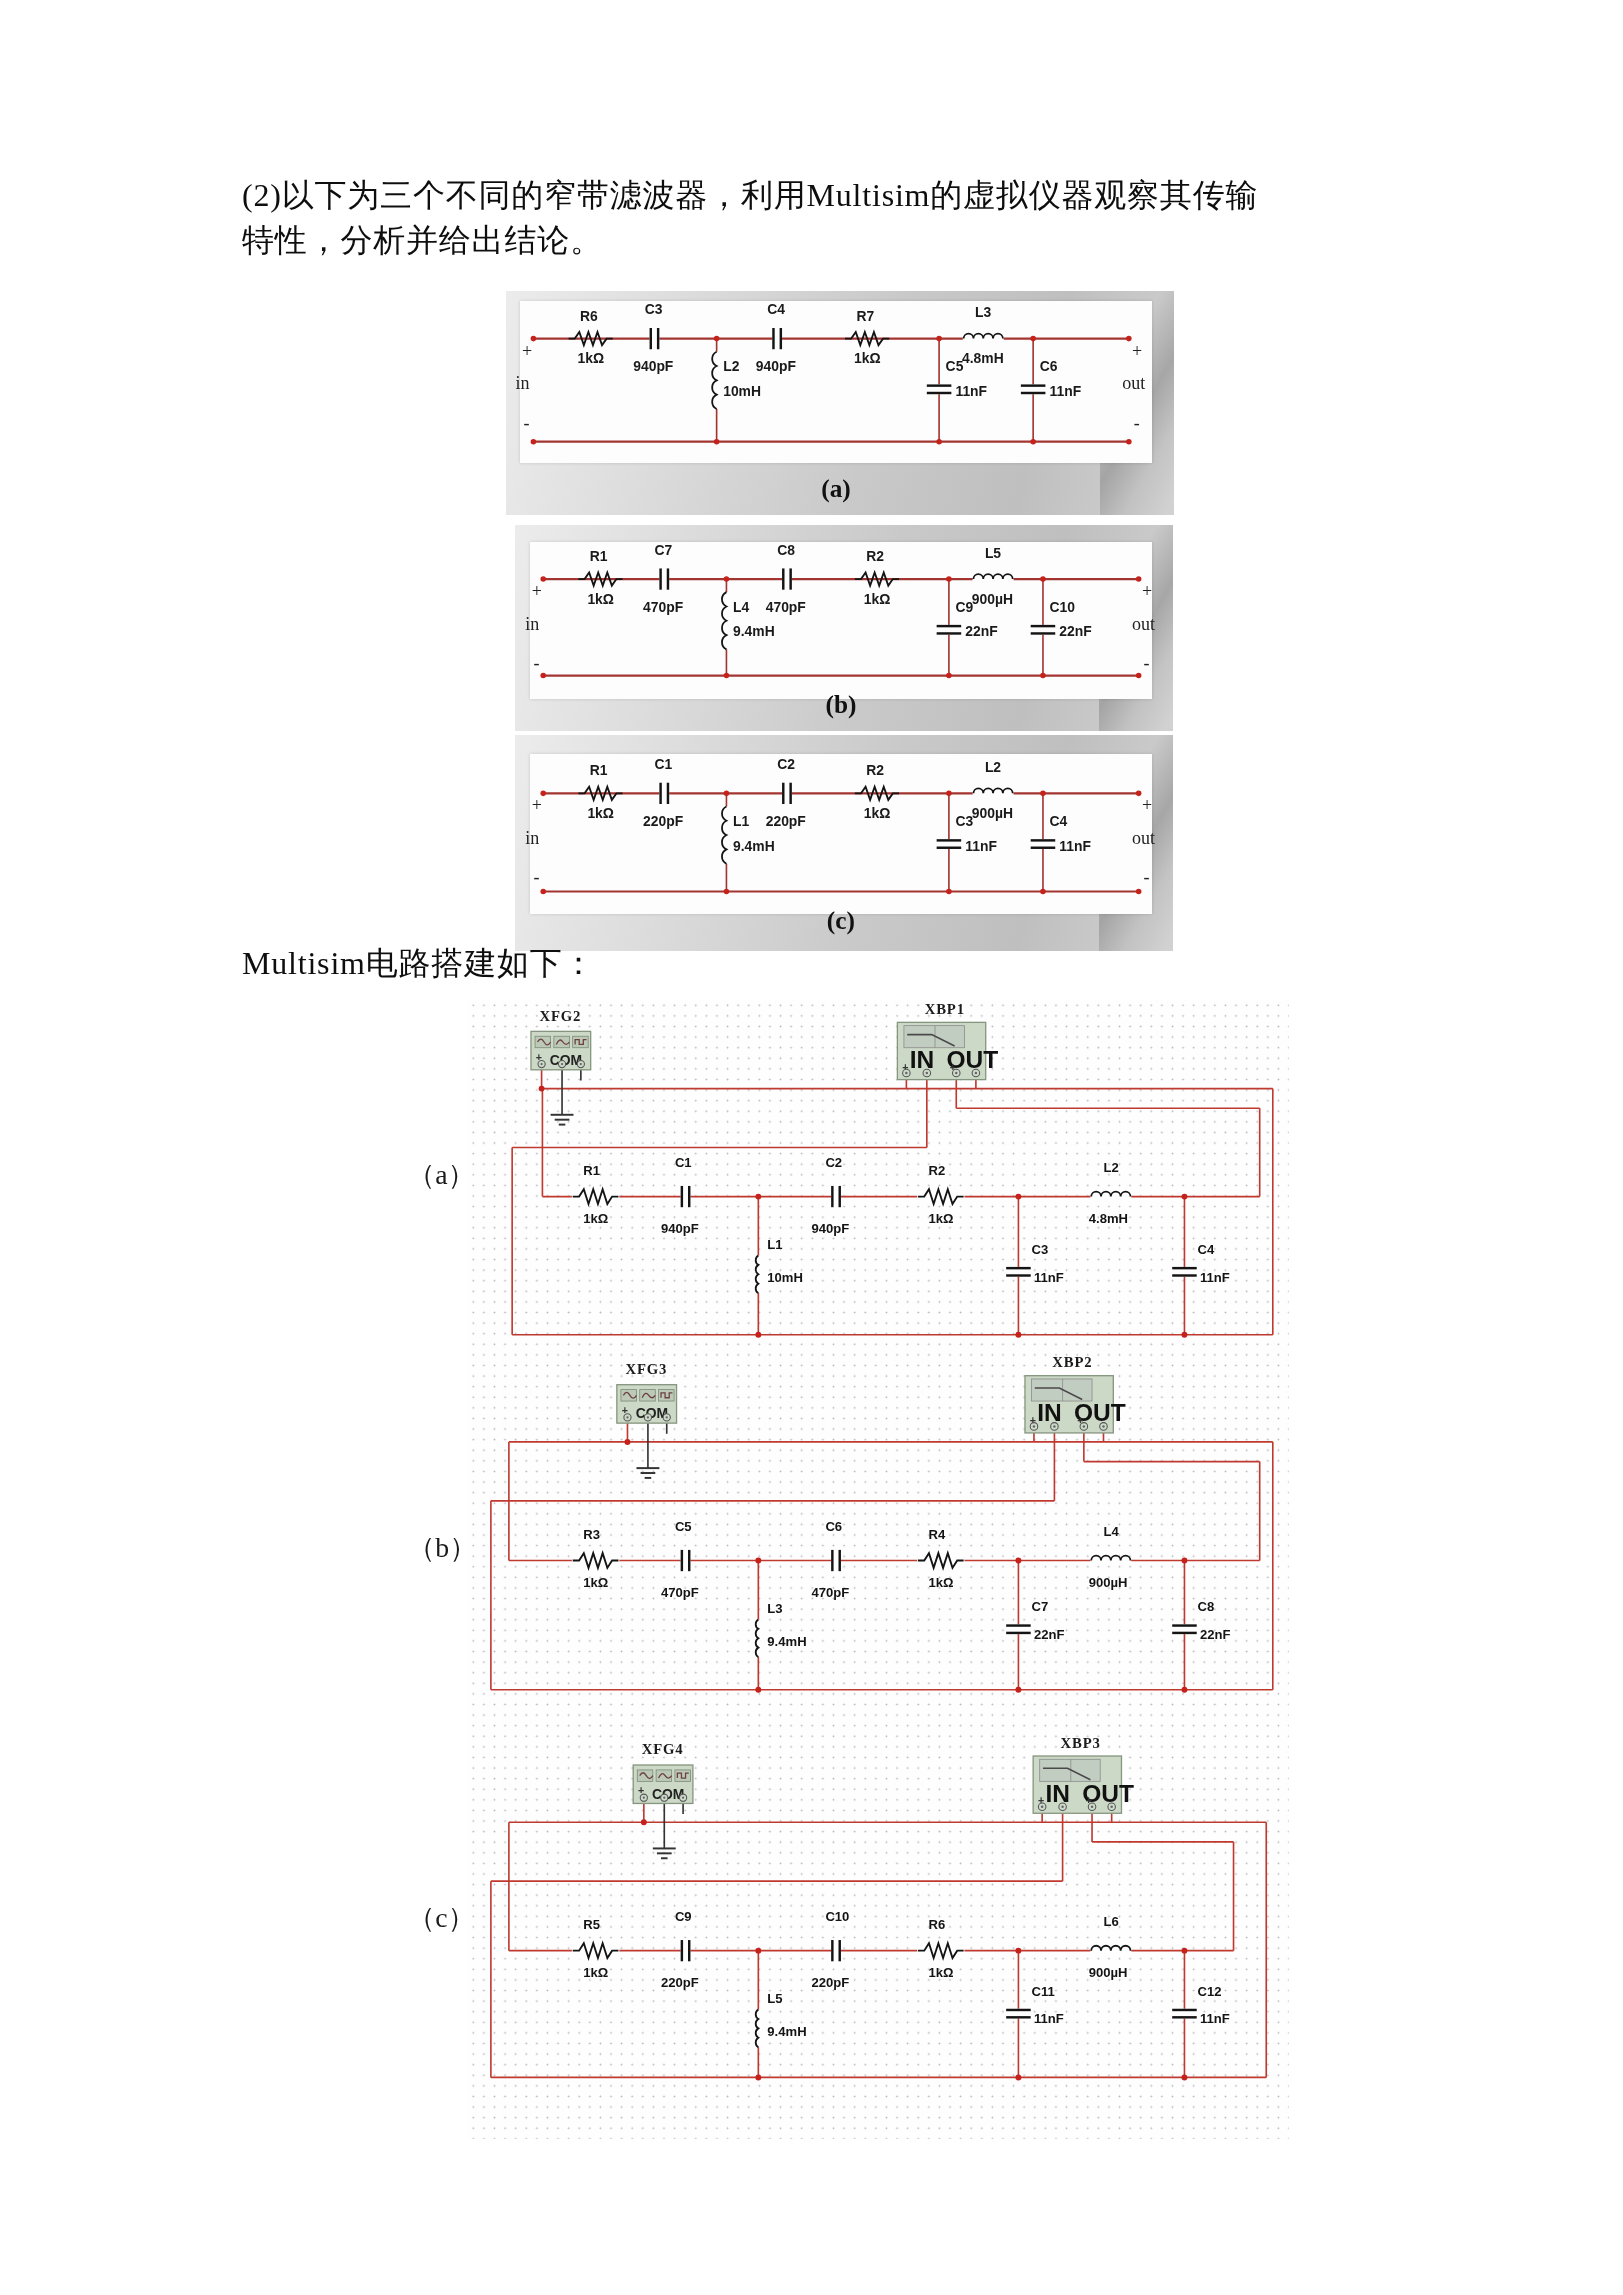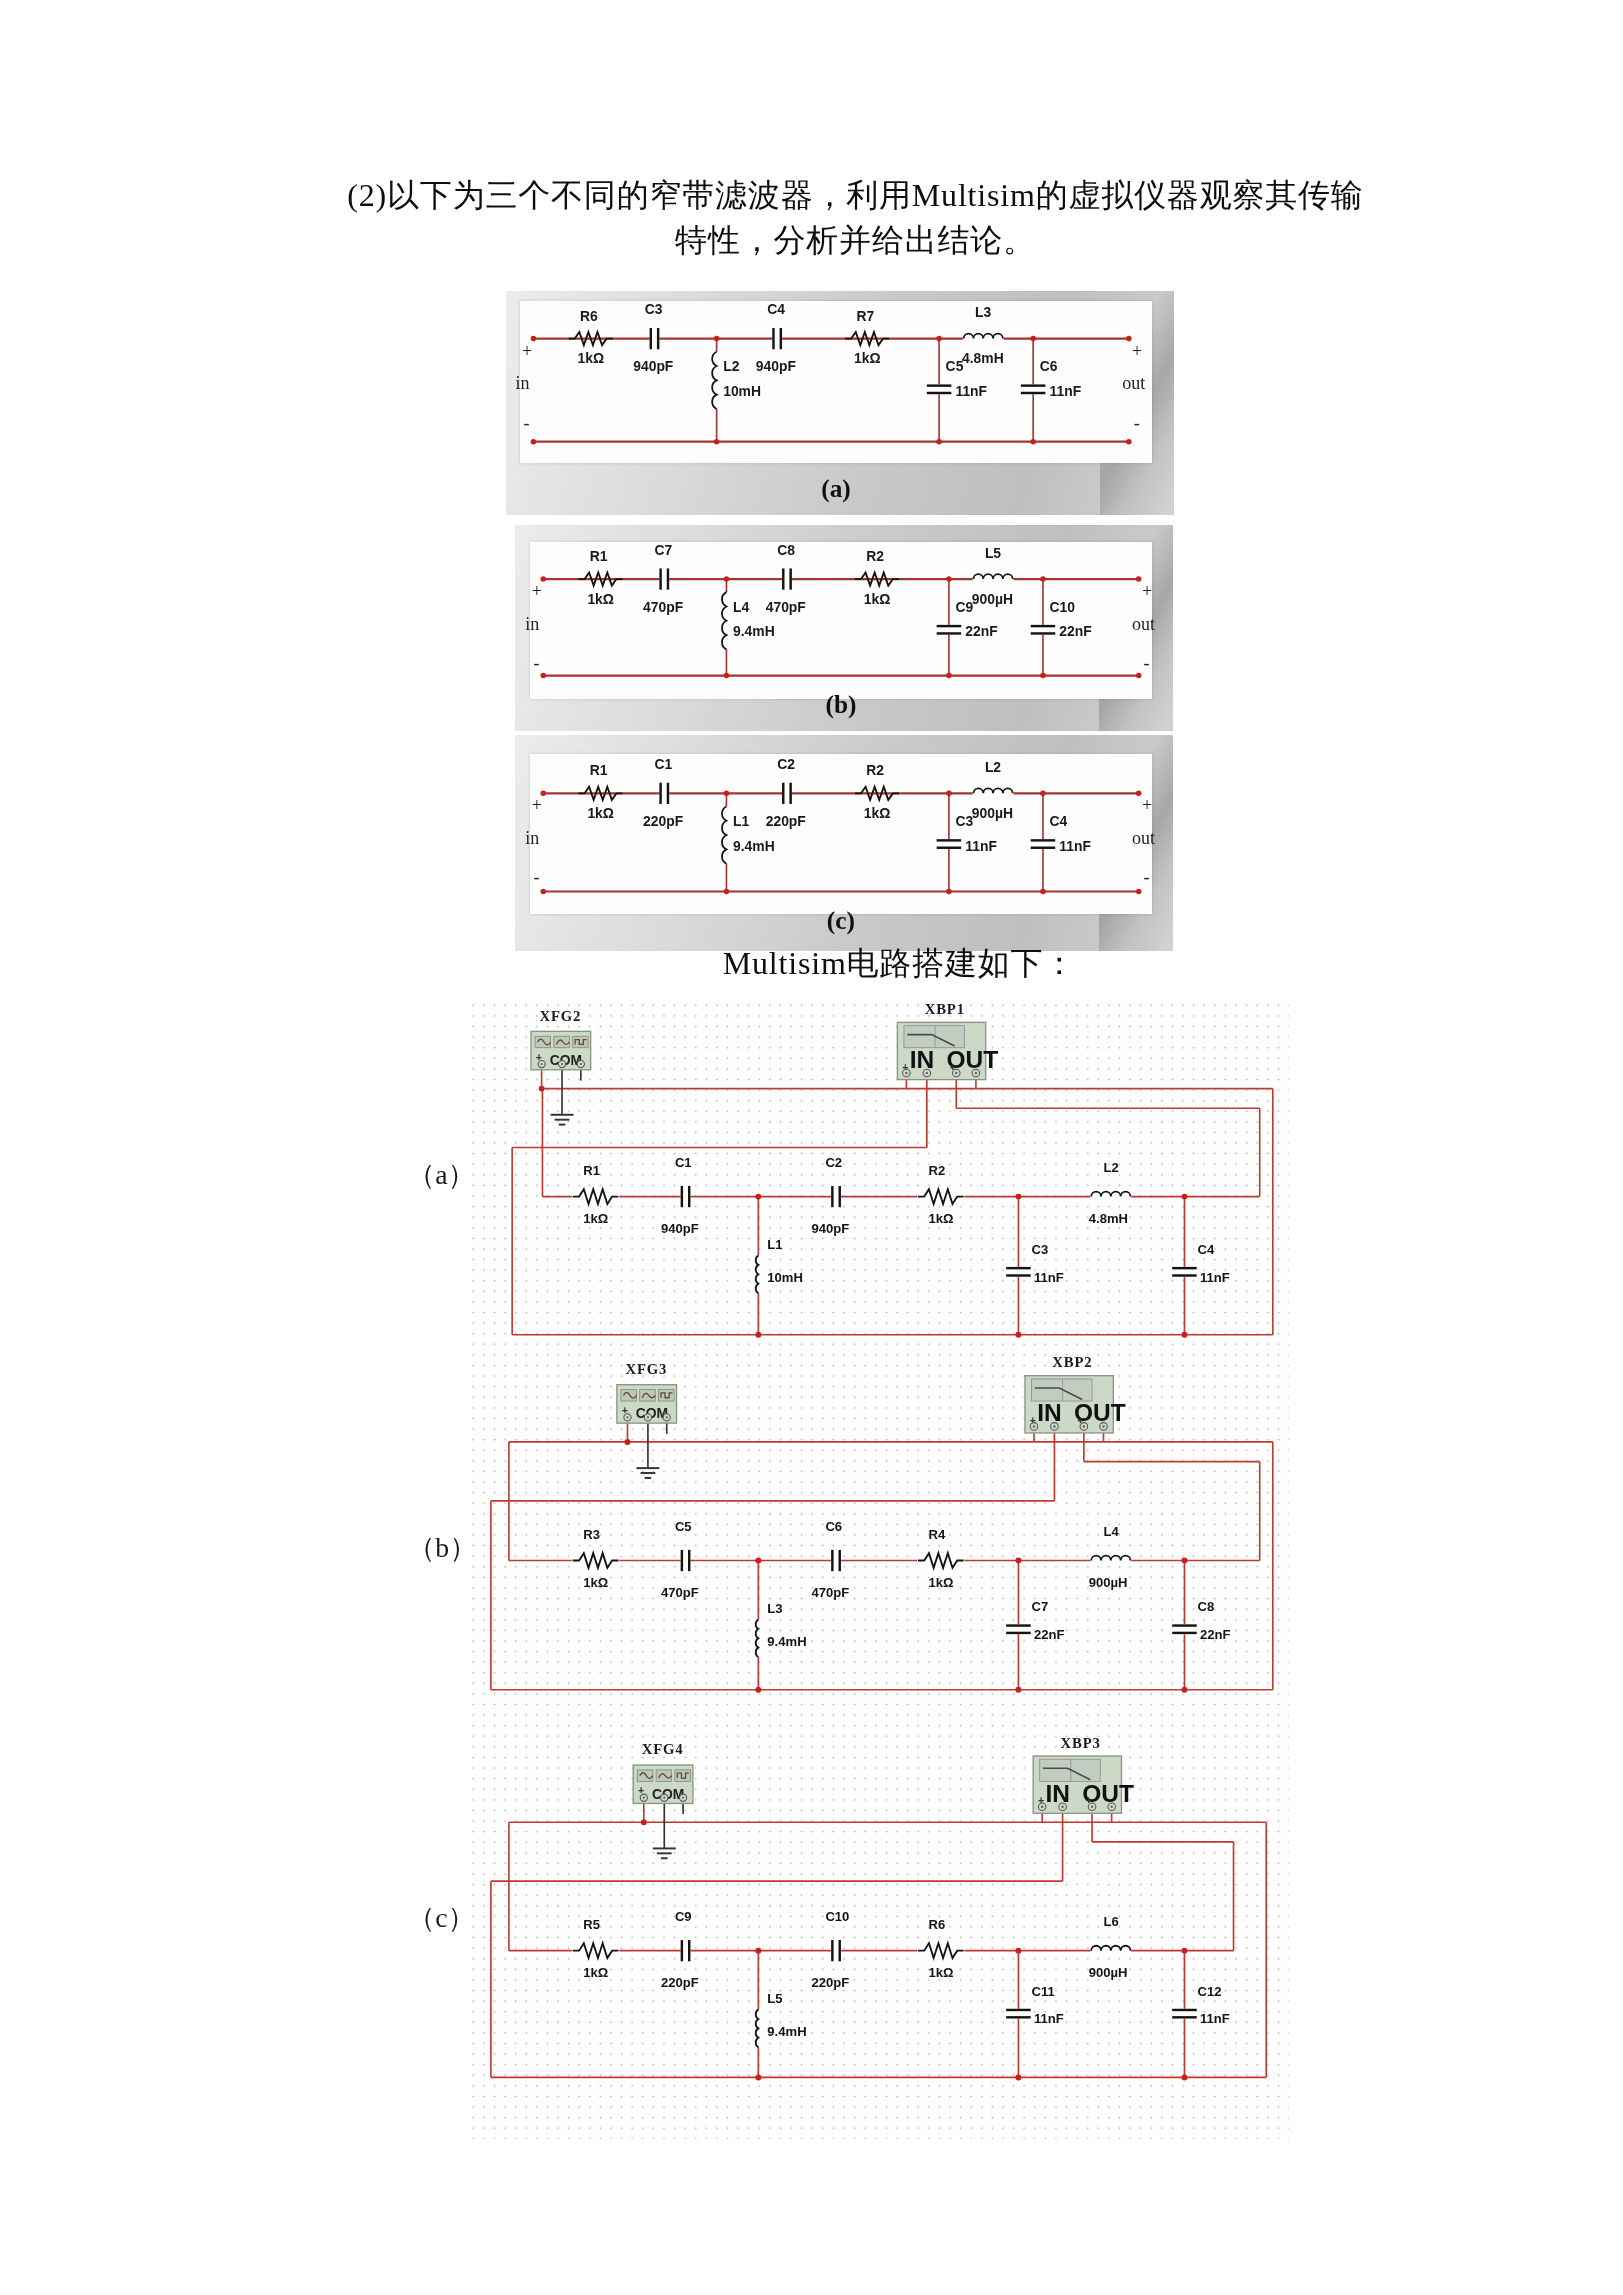--- a/index.html
+++ b/index.html
@@ -1,17 +1,17 @@
 <!DOCTYPE html>
 <html style="font-size:13px"><head>
 <meta charset="utf-8">
 <style>
   html,body{margin:0;padding:0;background:#fff;}
   .page{position:relative;width:1623px;height:2295px;background:#ffffff;overflow:hidden;
-        font-family:"Liberation Serif",serif;text-align:center;}
+        font-family:"Liberation Serif",serif;}
   .para{position:absolute;left:242px;width:1227px;font-size:32px;line-height:45px;
         color:#0e0e0e;letter-spacing:0.8px;font-family:"Liberation Serif",serif;}
   .figbg{position:absolute;background:
      linear-gradient(104deg,#ececec 0%,#d9d9d9 30%,#c9c9c9 55%,#bfbfbf 78%,#d2d2d2 100%);}
   .figbg:after{content:"";position:absolute;right:0;top:0;width:74px;height:100%;
      background:linear-gradient(120deg,transparent 30%,rgba(120,120,120,.45) 55%,rgba(170,170,170,.3) 75%,transparent 95%);}
   .figpanel{position:absolute;background:#fdfdfd;box-shadow:0 0 3.3px rgba(0,0,0,.15);}
   .dots{position:absolute;left:468px;top:1000px;width:821px;height:1139px;background-color:#fefefe;
      background-image:radial-gradient(circle,#b9bac2 0.8px,transparent 1.1px);background-size:10.6px 10.6px;}
   svg.overlay{position:absolute;left:0;top:0;}
@@ -34,21 +34,21 @@
 
   <div class="para" style="top:173px;"><span>(2)以下为三个不同的窄带滤波器，利用Multisim的虚拟仪器观察其传输</span><br><span>特性，分析并给出结论。</span></div>
 
   <div class="figbg" style="left:506px;top:291px;width:668px;height:224px;"></div>
   <div class="figbg" style="left:515px;top:525px;width:658px;height:206px;"></div>
   <div class="figbg" style="left:515px;top:735px;width:658px;height:216px;"></div>
   <div class="figpanel" style="left:520px;top:301px;width:632px;height:162px;"></div>
   <div class="figpanel" style="left:530px;top:542px;width:622px;height:157px;"></div>
   <div class="figpanel" style="left:530px;top:754px;width:622px;height:160px;"></div>
 
-  <div class="para" style="top:941px;margin-left:44px;">Multisim电路搭建如下：</div>
+  <div class="para" style="top:941px;">Multisim电路搭建如下：</div>
 
   <div class="dots"></div>
 
   <svg id="overlay" class="overlay" width="1623" height="2295" viewBox="0 0 1984 2806">
       <g>
         <line x1="652" y1="414" x2="1380" y2="414" stroke="#a33530" stroke-width="2.6"></line>
         <line x1="652" y1="540" x2="1380" y2="540" stroke="#a33530" stroke-width="2.6"></line>
         <line x1="876" y1="414" x2="876" y2="540" stroke="#a33530" stroke-width="2"></line>
         <line x1="1148" y1="414" x2="1148" y2="540" stroke="#a33530" stroke-width="2"></line>
         <line x1="1263" y1="414" x2="1263" y2="540" stroke="#a33530" stroke-width="2"></line>

